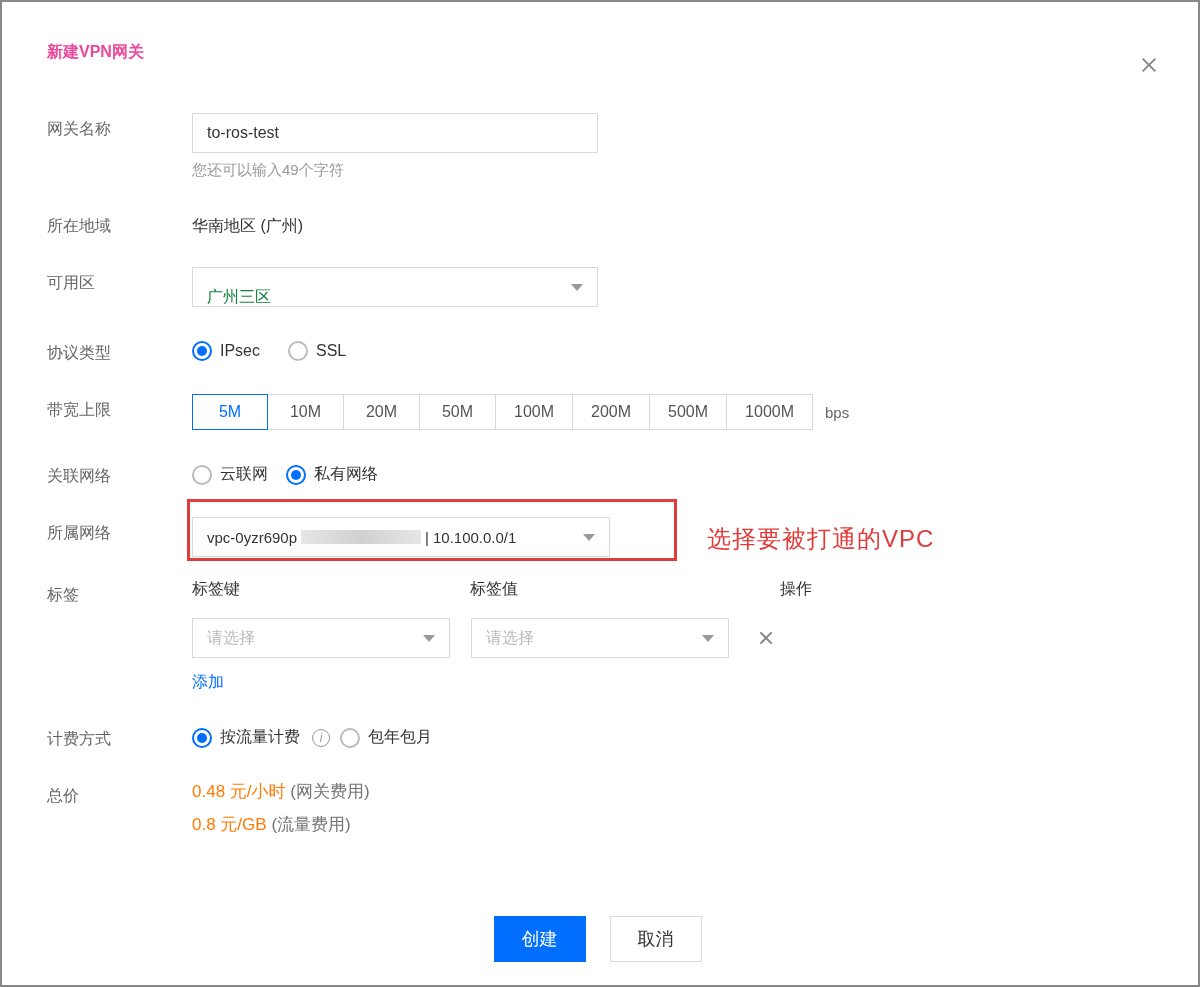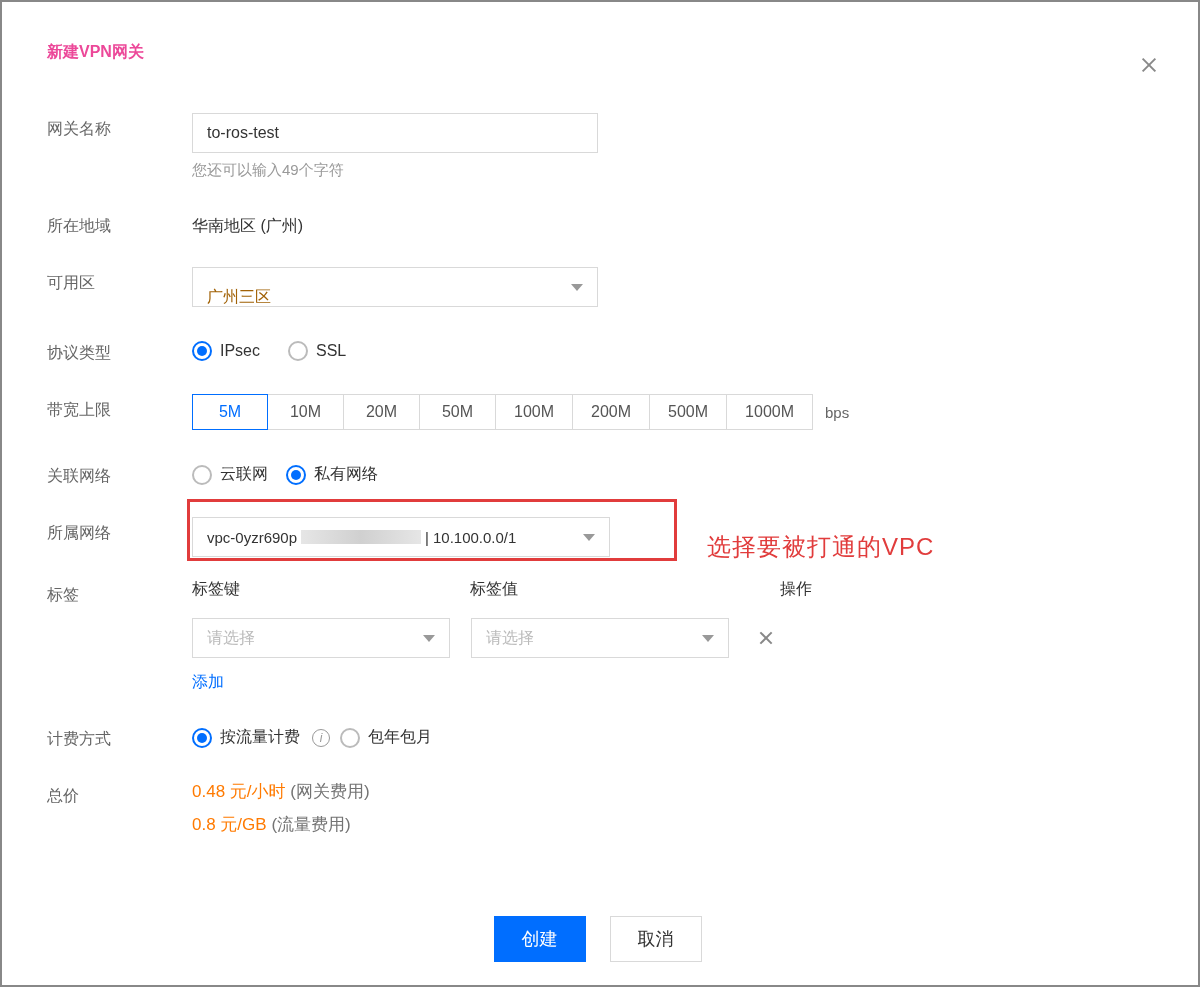--- a/index.html
+++ b/index.html
@@ -66,21 +66,21 @@
       border: 1px solid #d9d9d9;
       height: 40px;
       width: 406px;
       padding: 0 14px;
       display: flex;
       align-items: center;
       justify-content: space-between;
       cursor: pointer;
       background: #fff;
     }
-    .select .value { color: #a16207; font-size: 16px; margin-top: 20px; }
+    .select .value { color: #15803d; font-size: 16px; margin-top: 20px; }
     .caret-down {
       width: 0; height: 0;
       border-left: 6px solid transparent;
       border-right: 6px solid transparent;
       border-top: 7px solid #999;
     }
 
     .radio-group { display: flex; align-items: center; gap: 28px; padding-top: 4px; flex-wrap: wrap; }
     .radio { display: flex; align-items: center; gap: 8px; cursor: pointer; }
     .radio .circle {
@@ -152,21 +152,21 @@
     .vpc-select .masked {
       display: inline-block;
       width: 120px;
       height: 14px;
       background: linear-gradient(90deg,#e6e6e6,#d0d0d0,#e6e6e6);
       vertical-align: middle;
     }
     .annotation {
       position: absolute;
       left: 660px;
-      top: 14px;
+      top: 6px;
       color: #e13c3c;
       font-size: 24px;
       letter-spacing: 1px;
     }
 
     .tag-header { display: flex; width: 620px; font-size: 16px; color: #333; margin-bottom: 18px; }
     .tag-header .col1 { width: 278px; }
     .tag-header .col2 { width: 278px; }
     .tag-header .col3 { width: 64px; text-align: right; }
     .tag-row { display: flex; width: 620px; gap: 21px; align-items: center; margin-bottom: 14px; }

